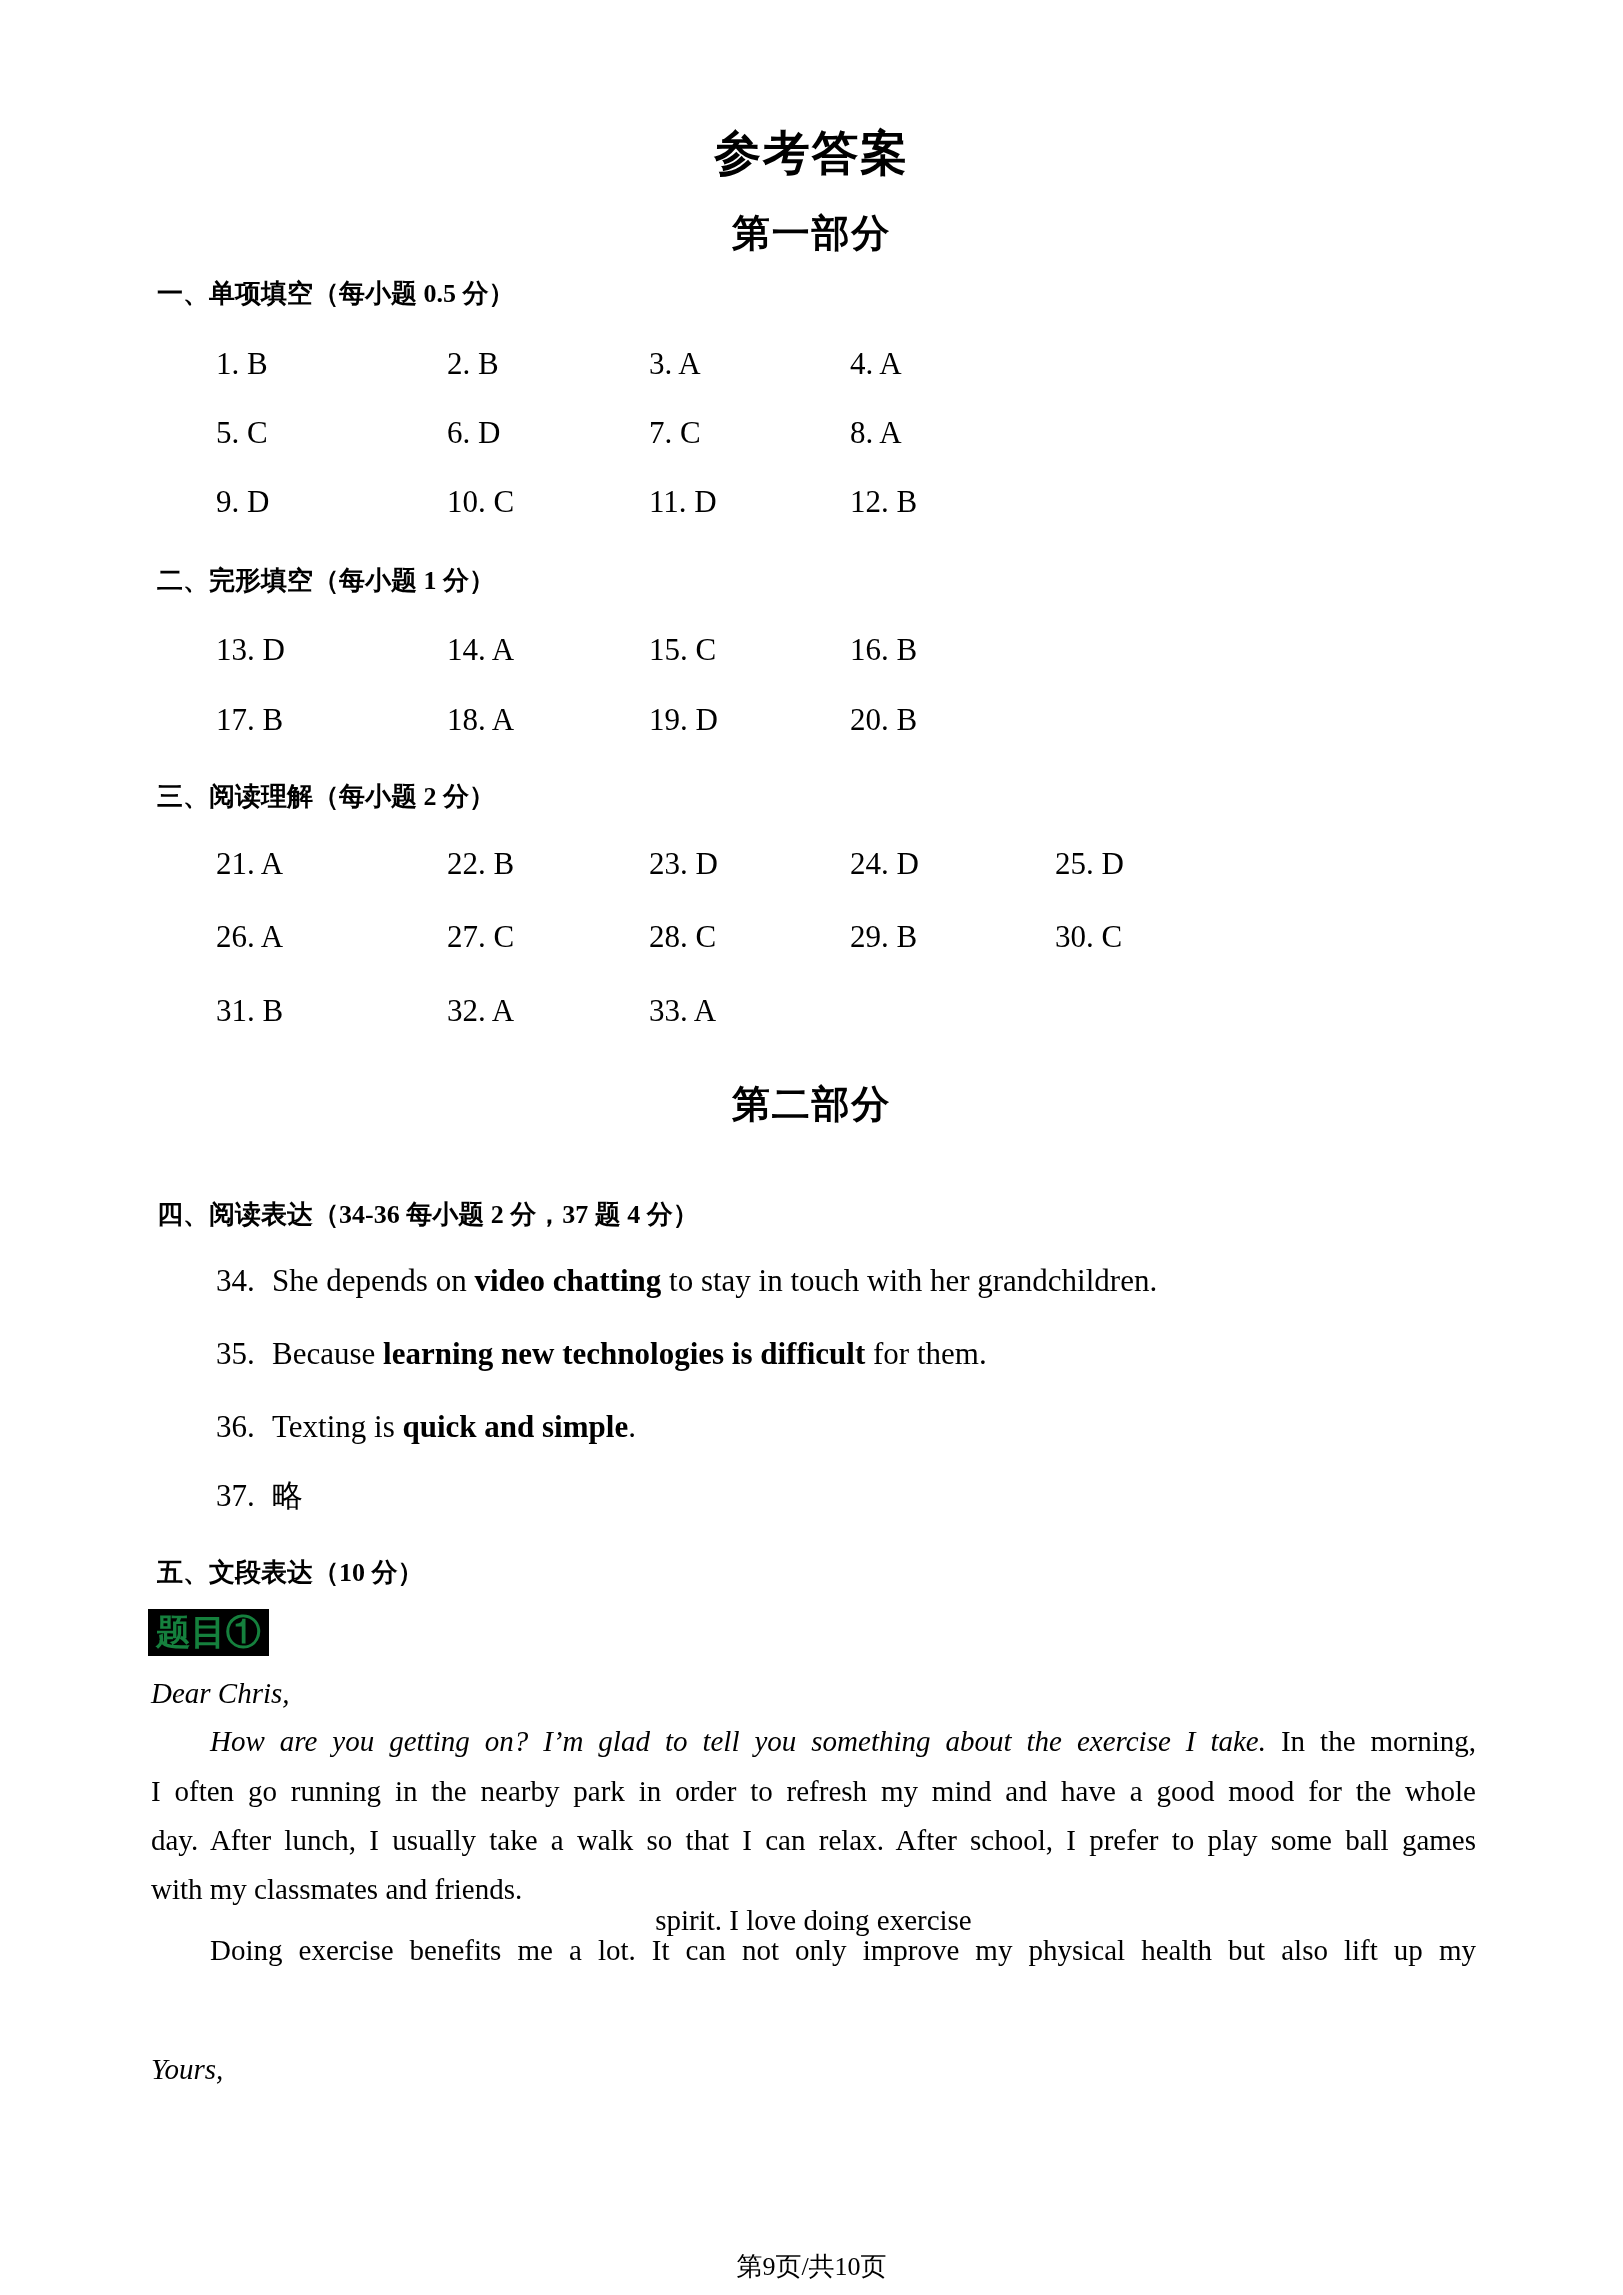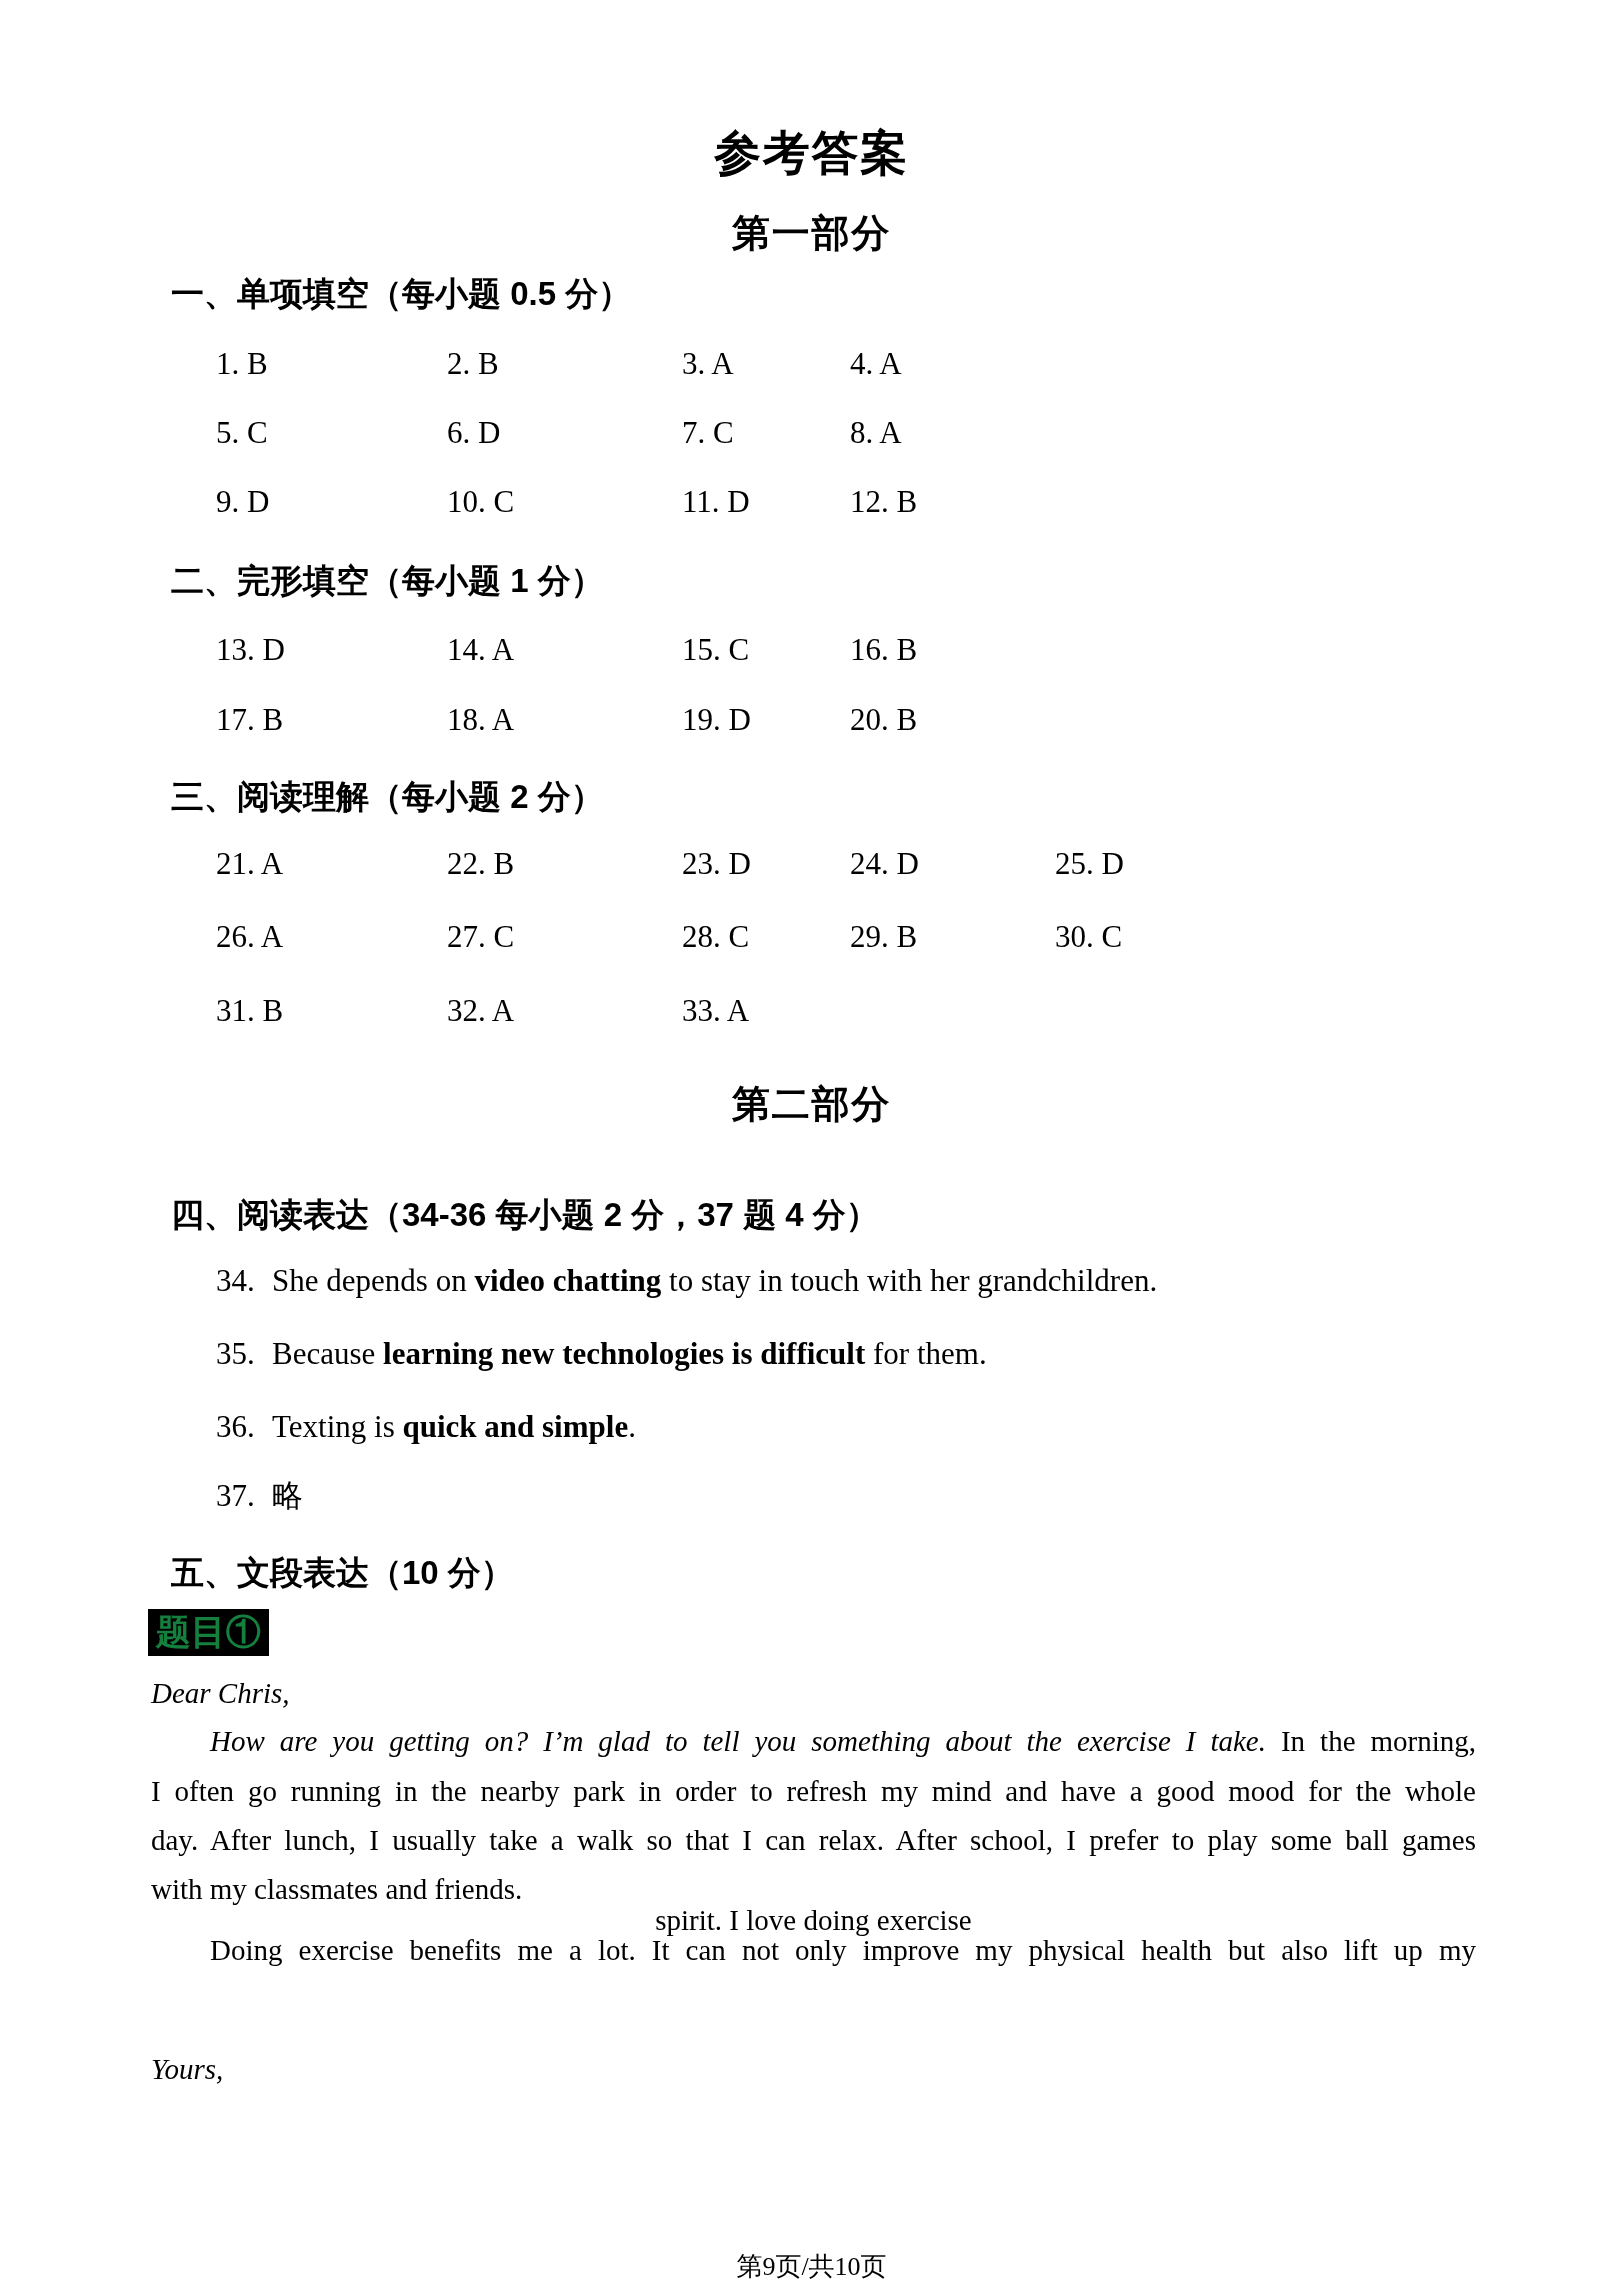--- a/index.html
+++ b/index.html
@@ -28,39 +28,39 @@
   }
   .part-heading {
     font-family: "Liberation Sans", sans-serif;
     font-weight: 700;
     font-size: 38px;
     line-height: 47px;
     letter-spacing: 1.7px;
   }
   .sec-head {
     position: absolute;
-    left: 171px;
-    font-family: Liberation Sans, sans-serif;
-    font-weight: 700;
-    font-size: 33px;
+    left: 157px;
+    font-family: Liberation Serif, serif;
+    font-weight: 700;
+    font-size: 26px;
     line-height: 40px;
     white-space: nowrap;
   }
   .ans-row {
     position: absolute;
     left: 0;
     width: 1623px;
     height: 43px;
     font-size: 31px;
     line-height: 38px;
   }
   .ans-row .cell { position: absolute; white-space: nowrap; }
   .c1 { left: 216px; }
   .c2 { left: 447px; }
-  .c3 { left: 682px; text-align: center; }
+  .c3 { left: 649px; text-align: center; }
   .c4 { left: 850px; }
   .c5 { left: 1055px; }
   .reading-line {
     position: absolute;
     left: 216px;
     font-size: 31px;
     line-height: 38px;
     white-space: nowrap;
   }
   .reading-line .num { margin-right: 17.3px; }

